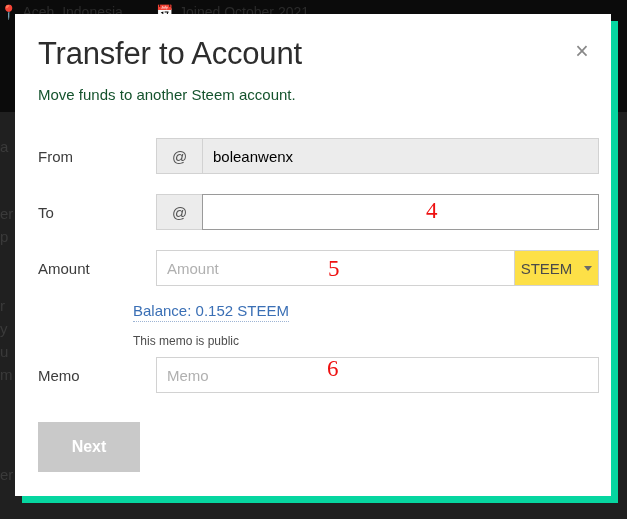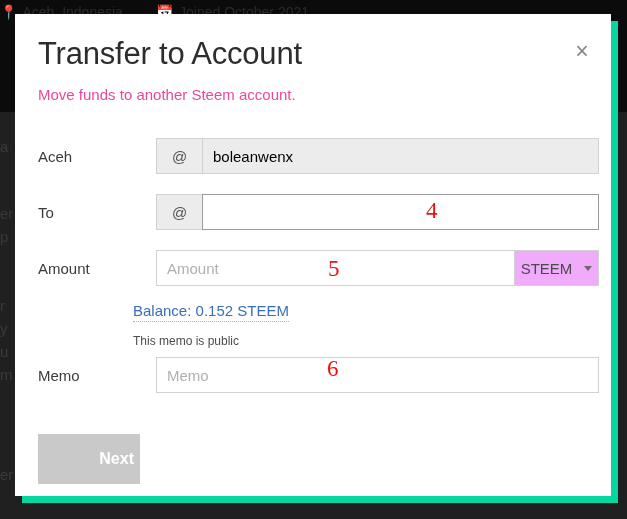--- a/index.html
+++ b/index.html
@@ -94,21 +94,21 @@
     color: #2d2d2d;
     margin: 0;
     letter-spacing: -0.2px;
   }
 
   #modal-subtitle {
     position: absolute;
     left: 23px;
     top: 72px;
     font-size: 15px;
-    color: #ec4899;
+    color: #14532d;
     margin: 0;
   }
 
   
   #transfer-form {
     position: absolute;
     left: 0;
     top: 108px;
     width: 596px;
   }
@@ -169,21 +169,21 @@
     background: #ececec;
     color: #000000;
   }
   .txt-input.focused {
     border-color: #9a9a9a;
   }
 
   .addon-right {
     width: 84px;
     flex: 0 0 84px;
-    background: #f0abfc;
+    background: #fde047;
     border: 1px solid #d2d2d2;
     border-left: none;
     display: flex;
     align-items: center;
     justify-content: center;
     gap: 12px;
     font-size: 15px;
     color: #4a4a4a;
     cursor: pointer;
   }
@@ -261,21 +261,21 @@
 <div id="transfer-modal">
 
   <button id="close-button">×</button>
 
   <h1 id="modal-title">Transfer to Account</h1>
   <p id="modal-subtitle">Move funds to another Steem account.</p>
 
   <div id="transfer-form">
 
     <div class="form-row" style="top:16px;">
-      <div class="row-label" style="top:10px;">Aceh</div>
+      <div class="row-label" style="top:10px;">From</div>
       <div class="control-area">
         <div class="input-group">
           <span class="addon">@</span>
           <input class="txt-input readonlyish" type="text" readonly="" value="boleanwenx" style="">
         </div>
       </div>
     </div>
 
     <div class="form-row" style="top:72px;">
       <div class="row-label" style="top:10px;">To</div>
@@ -306,21 +306,21 @@
 
     <div class="form-row" style="top:235px;">
       <div class="row-label" style="top:10px;">Memo</div>
       <div class="control-area">
         <div class="input-group">
           <input class="txt-input" type="text" style="border-right: 1px solid rgb(210, 210, 210);" placeholder="Memo">
         </div>
       </div>
     </div>
 
-    <button id="next-button" style="top:312px;text-align:right;" disabled="">Next</button>
+    <button id="next-button" style="top:300px;" disabled="">Next</button>
 
   </div>
 
   <span class="annot" style="left:411px; top:184px;">4</span>
   <span class="annot" style="left:313px; top:242px;">5</span>
   <span class="annot" style="left:312px; top:342px;">6</span>
 
 </div>
 
 </body></html>

